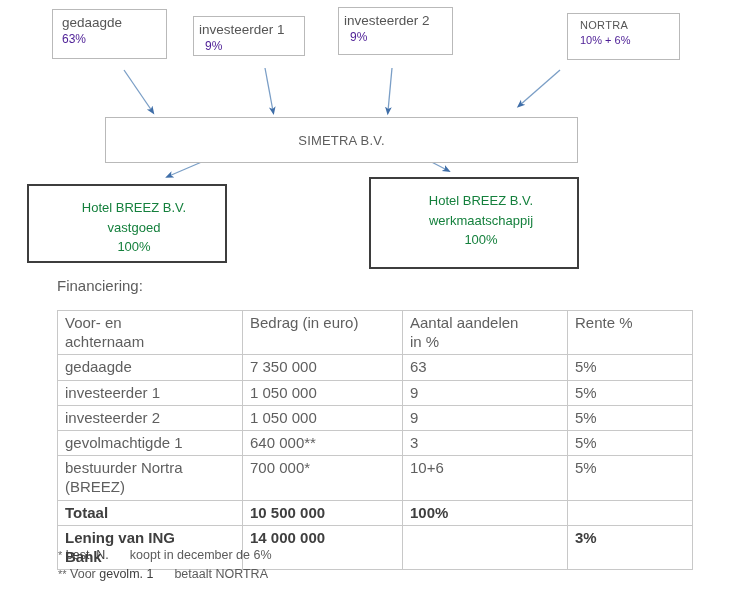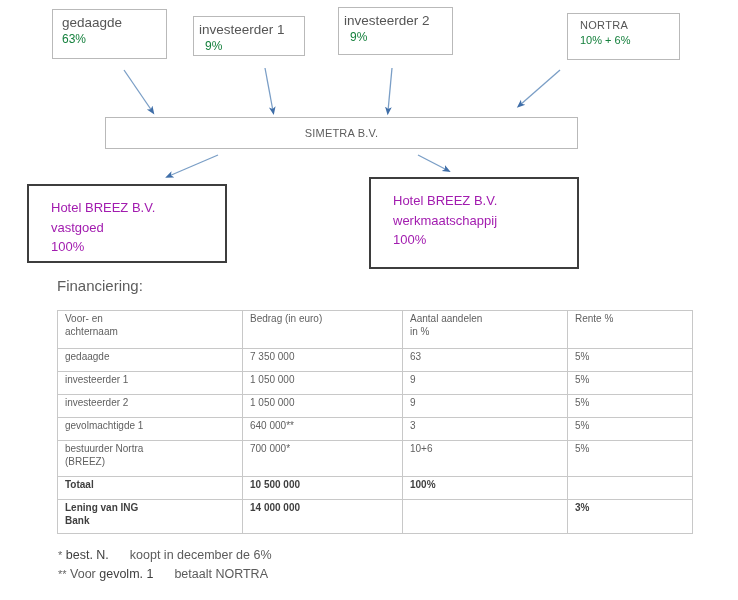--- a/index.html
+++ b/index.html
@@ -25,61 +25,62 @@
   .orgbox {
     position: absolute;
     box-sizing: border-box;
     border: 1px solid #b9b9b9;
     background: #ffffff;
     padding: 4px 7px;
     line-height: 1.32;
     color: #6b6b6b;
   }
   .orgbox .line1 { font-size: 13.5px; color: #555555; white-space: nowrap; }
-  .orgbox .line2 { font-size: 12px; color: #15803d; padding-left: 4px; }
+  .orgbox .line2 { font-size: 12px; color: #4c1d95; padding-left: 4px; }
 
   .orgbox.small .line1 { font-size: 11px; letter-spacing: .3px; padding-left: 5px; }
   .orgbox.small .line2 { font-size: 11px; padding-left: 5px; }
 
   #box-gedaagde      { left: 52px;  top: 9px;   width: 115px; height: 50px; }
   #box-inv1          { left: 193px; top: 16px;  width: 112px; height: 40px; }
   #box-inv2          { left: 338px; top: 7px;   width: 115px; height: 48px; }
   #box-nortra        { left: 524px; top: 13px;  width: 113px; height: 47px; margin-left: 43px; }
 
   #box-gedaagde .line1 { padding-left: 2px; }
   #box-gedaagde .line2 { padding-left: 2px; }
   #box-inv1 .line1 { margin-left: -2px; }
   #box-inv2 .line1 { margin-left: -2px; }
 
   
   #box-simetra {
     position: absolute;
     left: 105px; top: 117px;
-    width: 473px; height: 32px;
+    width: 473px; height: 46px;
     box-sizing: border-box;
     border: 1px solid #b9b9b9;
     background: #ffffff;
     display: flex;
     align-items: center;
     justify-content: center;
-    font-size: 11px;
+    font-size: 13px;
     color: #5d5d5d;
     letter-spacing: .2px;
   }
 
   
   .hotelbox {
     position: absolute;
     box-sizing: border-box;
     border: 2.5px solid #3d3d3d;
     background: #ffffff;
     padding: 12px 8px 0 22px;
     font-size: 13px;
     line-height: 1.5;
-    color: #a21caf;
+    color: #15803d;
+    text-align: center;
   }
   #box-hotel-vastgoed { left: 27px;  top: 184px; width: 200px; height: 79px; }
   #box-hotel-werk     { left: 369px; top: 177px; width: 210px; height: 92px; }
 
   
   #arrows {
     position: absolute;
     left: 0; top: 0;
     width: 738px; height: 600px;
     pointer-events: none;
@@ -96,21 +97,21 @@
   
   #fin-table-wrap {
     position: absolute;
     left: 57px; top: 310px;
     width: 635px;
   }
   table.fin {
     border-collapse: collapse;
     width: 635px;
     table-layout: fixed;
-    font-size: 10px;
+    font-size: 15px;
     color: #5f5f5f;
   }
   table.fin td, table.fin th {
     border: 1px solid #c8c8c8;
     padding: 2px 6px 3px 7px;
     vertical-align: top;
     text-align: left;
     font-weight: normal;
     line-height: 1.28;
     height: 17px;

